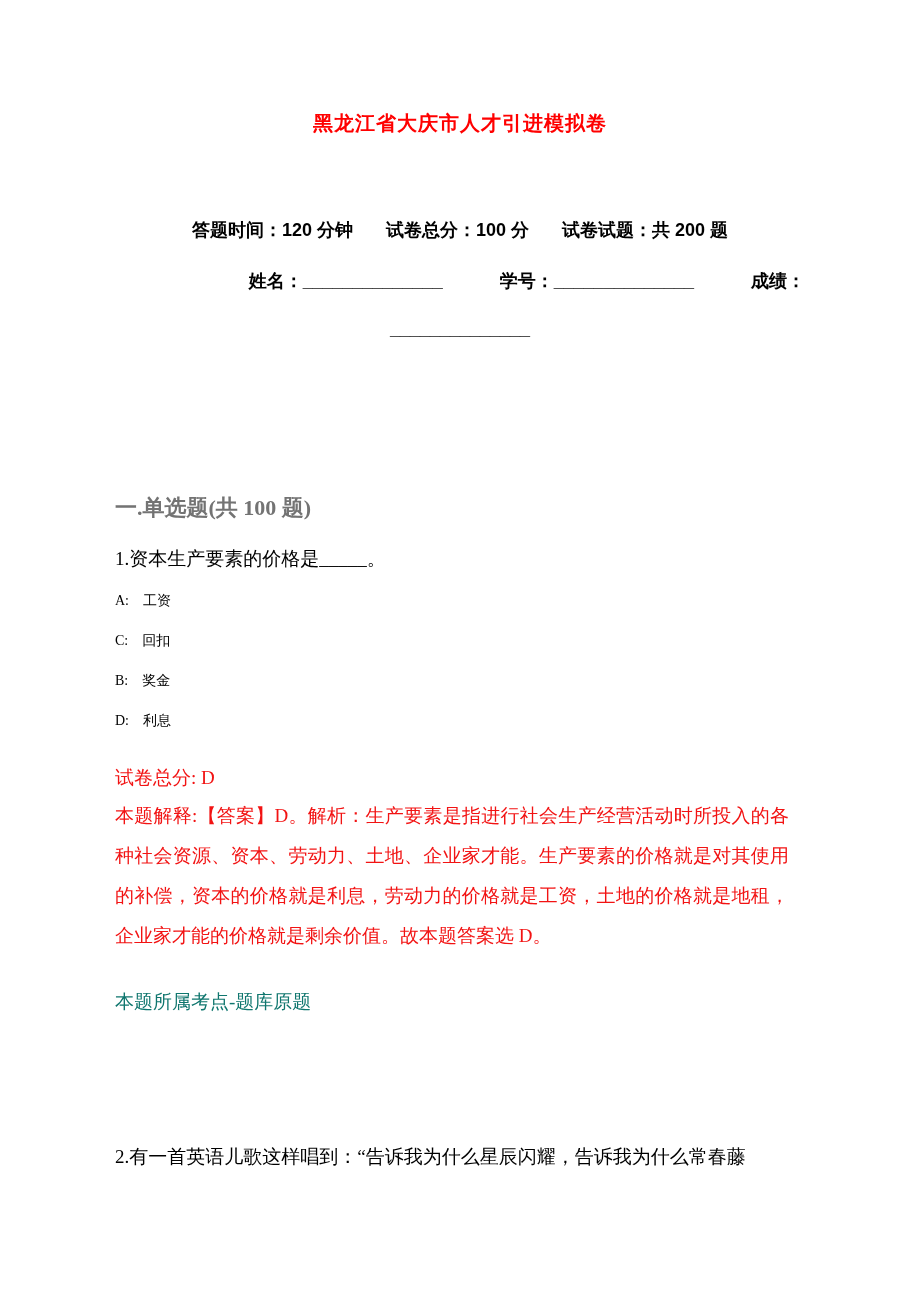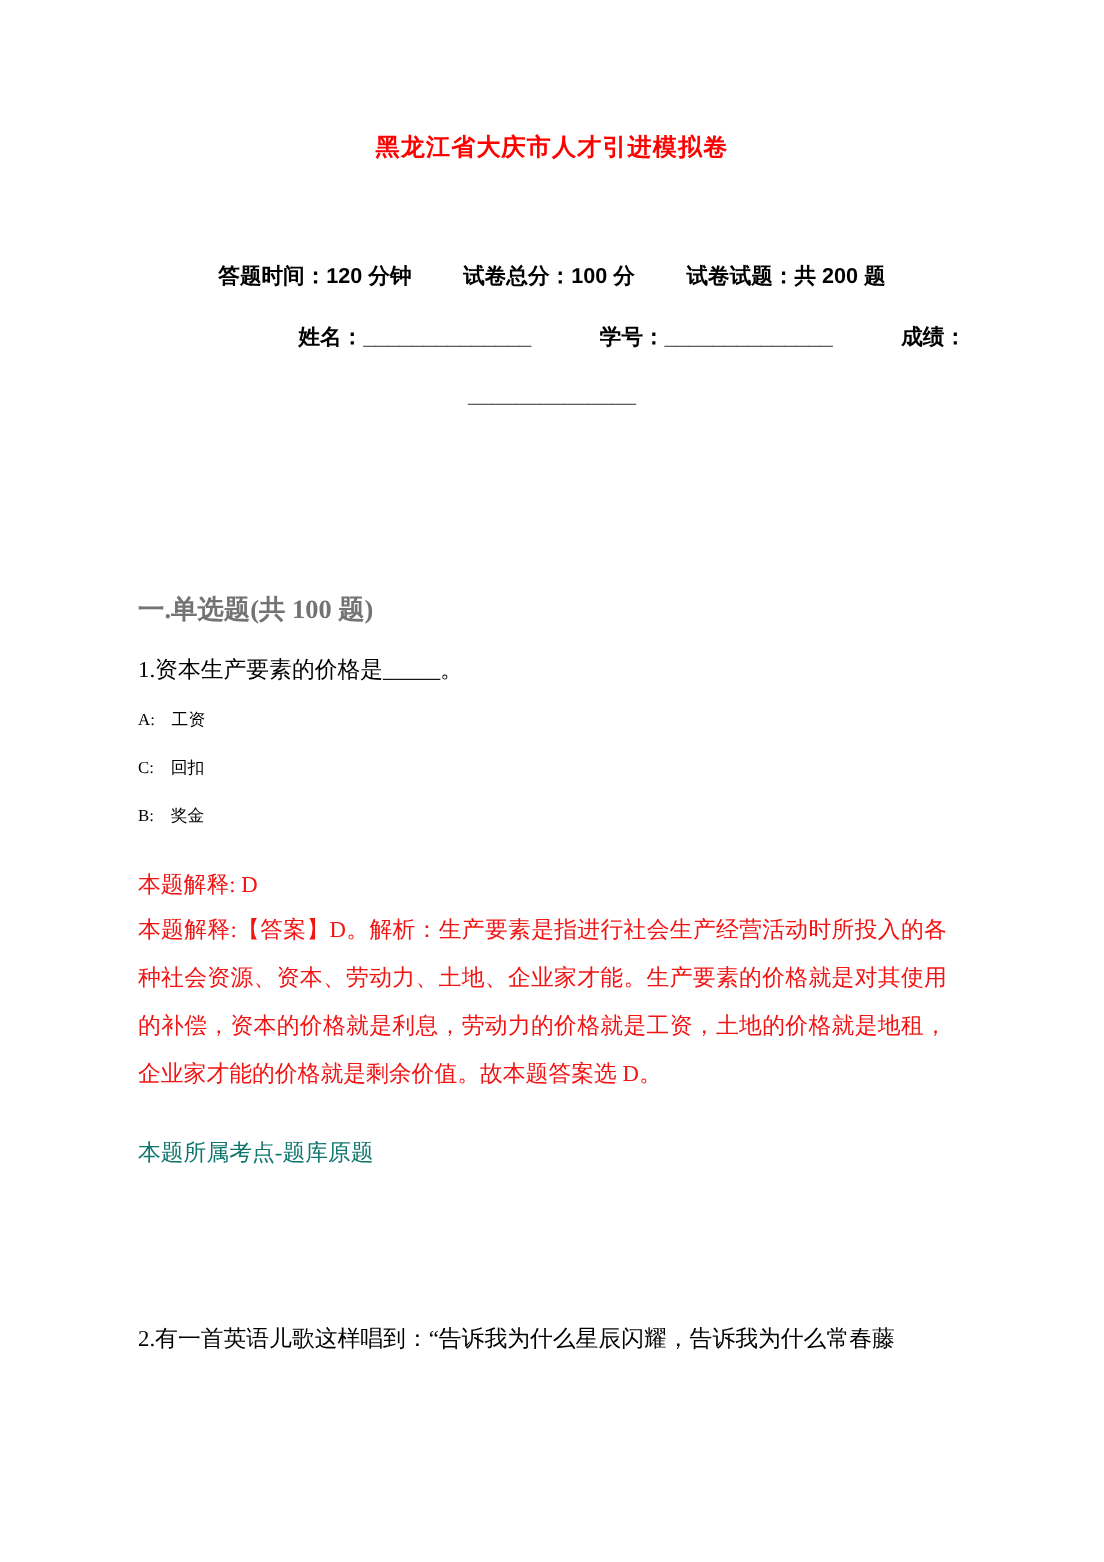--- a/index.html
+++ b/index.html
@@ -31,21 +31,21 @@
   }
   .meta-line {
     margin: 80px 0 0 0;
     text-align: center;
     font-family: "Liberation Sans", "DejaVu Sans", sans-serif;
     font-weight: bold;
     font-size: 18px;
     line-height: 24px;
     white-space: nowrap;
   }
-  .meta-line .meta-item + .meta-item { margin-left: 38px; }
+  .meta-line .meta-item + .meta-item { margin-left: 28px; }
   .student-line {
     margin: 26px 0 0 0;
     text-align: right;
     font-family: "Liberation Sans", "DejaVu Sans", sans-serif;
     font-weight: bold;
     font-size: 18px;
     line-height: 26px;
     white-space: nowrap;
   }
   .student-line .pair + .pair { margin-left: 52px; }
@@ -127,23 +127,24 @@
   </p>
 
   <h2 class="section-heading">一.单选题(共 100 题)</h2>
 
   <p class="q-stem">1.资本生产要素的价格是_____。</p>
 
   <div class="options">
     <p class="option"><span class="opt-label">A:</span><span class="opt-text">工资</span></p>
     <p class="option"><span class="opt-label">C:</span><span class="opt-text">回扣</span></p>
     <p class="option"><span class="opt-label">B:</span><span class="opt-text">奖金</span></p>
+    <p class="option"><span class="opt-label">D:</span><span class="opt-text">利息</span></p>
   </div>
 
-  <p class="answer-line">本题解释: D</p>
+  <p class="answer-line">试卷总分: D</p>
 
   <p class="explanation">本题解释:【答案】D。解析：生产要素是指进行社会生产经营活动时所投入的各种社会资源、资本、劳动力、土地、企业家才能。生产要素的价格就是对其使用的补偿，资本的价格就是利息，劳动力的价格就是工资，土地的价格就是地租，企业家才能的价格就是剩余价值。故本题答案选 D。</p>
 
   <p class="source-line">本题所属考点-题库原题</p>
 
   <p class="q2-stem">2.有一首英语儿歌这样唱到：“告诉我为什么星辰闪耀，告诉我为什么常春藤</p>
 
 </div>
 
 </body></html>

